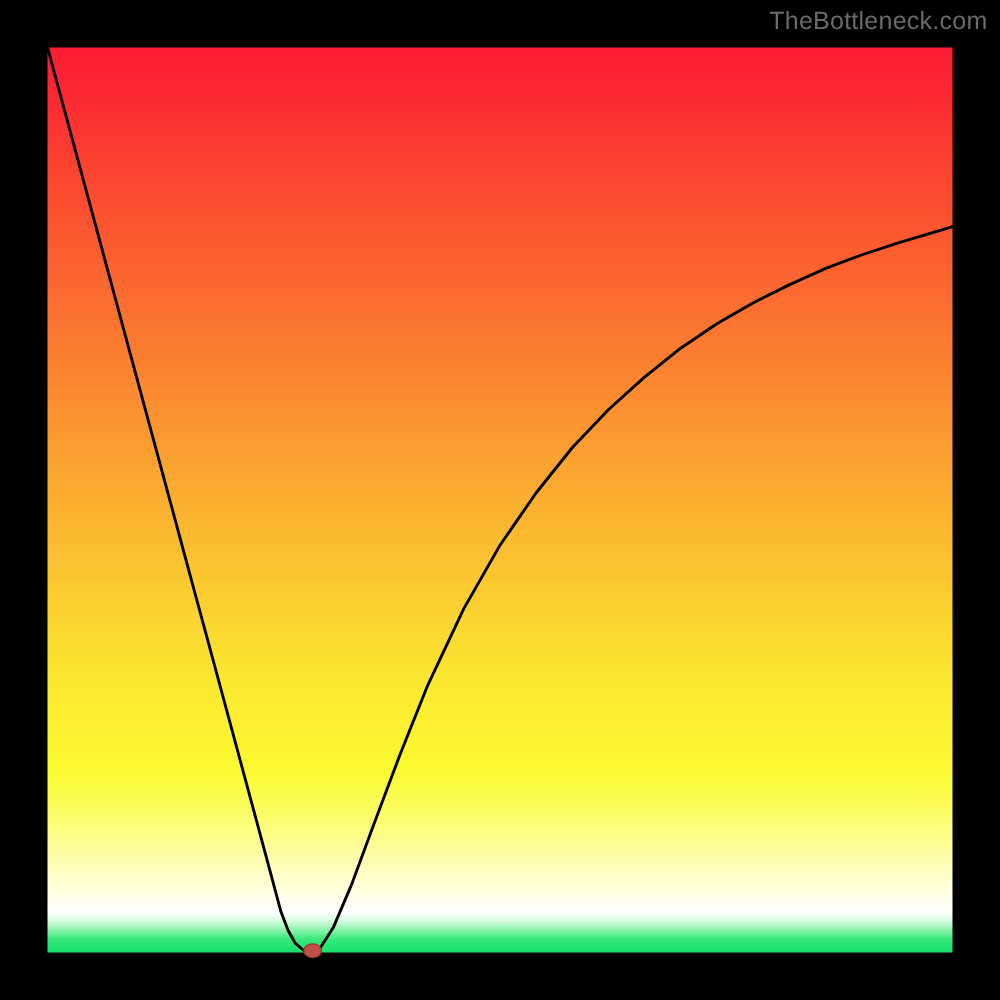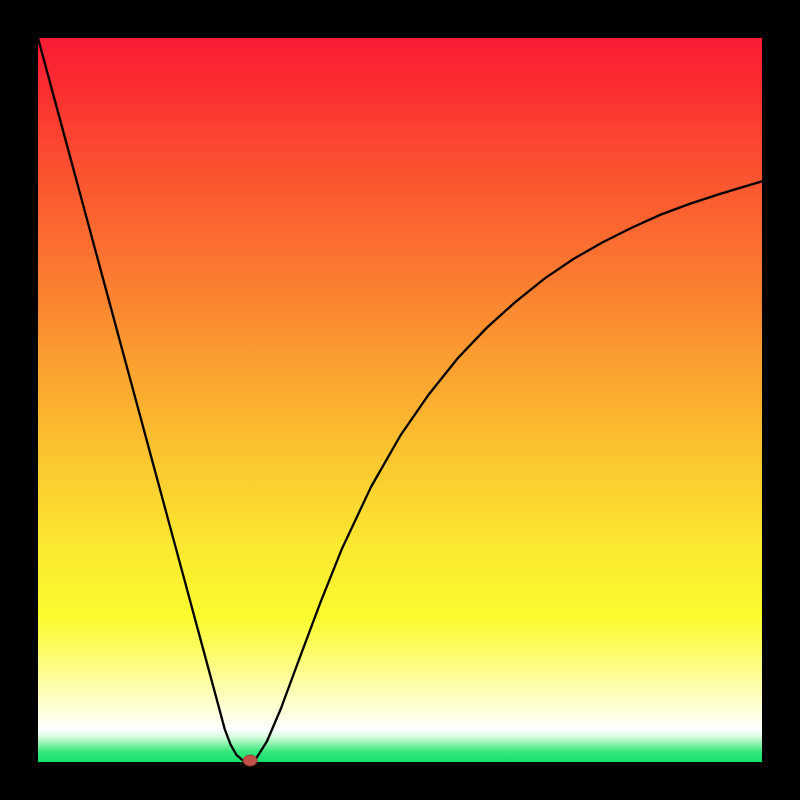--- a/index.html
+++ b/index.html
@@ -73,13 +73,14 @@
 <body>
 
 <div class="frame">
   <div class="plot-area"></div>
 
   <svg class="curve-layer" viewBox="0 0 724 724">
     <path id="curve-path" fill="none" stroke="#000000" stroke-width="2.3" stroke-linejoin="round" stroke-linecap="round" d="M0.00 0.00 L14.48 53.58 L28.96 107.15 L43.44 160.73 L57.92 214.30 L72.40 267.88 L86.88 321.46 L101.36 375.03 L115.84 428.61 L130.32 482.18 L144.80 535.76 L159.28 589.34 L173.76 642.91 L186.79 691.42 L192.58 706.62 L198.38 716.76 L204.17 721.83 L209.96 724.00 L217.20 721.83 L228.78 703.73 L243.26 669.70 L260.64 622.64 L282.36 564.72 L304.08 510.42 L333.04 448.88 L362.00 398.20 L390.96 356.21 L419.92 320.01 L448.88 289.60 L477.84 263.54 L506.80 240.37 L535.76 220.82 L564.72 204.17 L593.68 189.69 L622.64 176.66 L651.60 165.80 L680.56 156.38 L709.52 147.70 L724.00 143.35"></path>
     <ellipse id="curve-marker" rx="7" ry="5.5" cx="212.13" cy="722.55" fill="#c05048" stroke="#a03830" stroke-width="1"></ellipse>
   </svg>
 
+  <div class="watermark">TheBottleneck.com</div>
 </div>
 
 </body></html>

